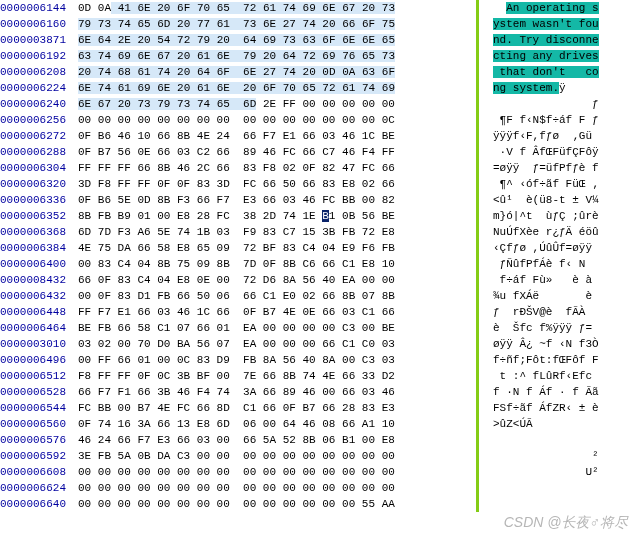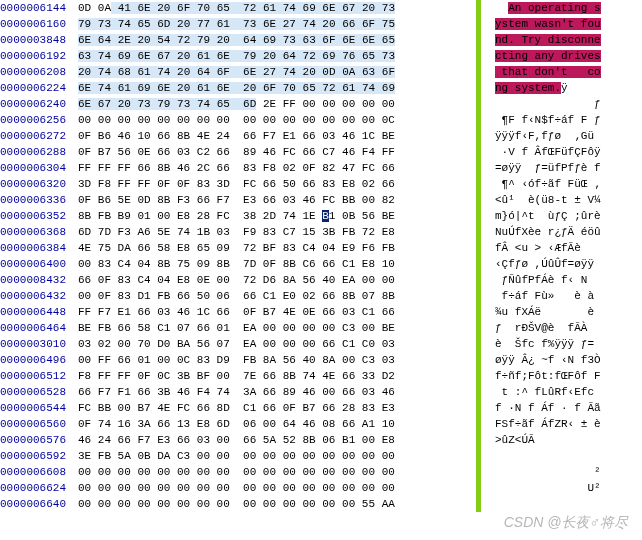--- a/index.html
+++ b/index.html
@@ -20,38 +20,38 @@
   }
   .col-offset {
     width: 78px;
     flex-shrink: 0;
     color: #0000a0;
   }
   .col-bytes {
     width: 398px;
     flex-shrink: 0;
     color: #000000;
-    border-right: 5px solid #84cc16;
+    border-right: 3px solid #84cc16;
   }
   .col-ascii {
     flex-shrink: 0;
     padding-left: 14px;
     color: #000000;
     position: relative;
   }
   .row {
     height: 16px;
     white-space: pre;
     font-family: "Courier New", monospace;
   }
   .hl {
     background: #d6e8f8;
   }
   .hl-a {
-    background: #be185d;
+    background: #14b8a6;
     margin-top: 8px;
   }
   .cursor {
     background: #0a246a;
     color: #ffffff;
   }
   .watermark {
     position: absolute;
     right: 14px;
     bottom: 10px;
@@ -62,21 +62,21 @@
     font-style: italic;
   }
 </style>
 </head>
 <body>
 
 <div class="hex-view">
   <div class="col-offset" id="col-offset">
       <div class="row">0000006144</div>
       <div class="row">0000006160</div>
-      <div class="row">0000003848</div>
+      <div class="row">0000003871</div>
       <div class="row">0000006192</div>
       <div class="row">0000006208</div>
       <div class="row">0000006224</div>
       <div class="row">0000006240</div>
       <div class="row">0000006256</div>
       <div class="row">0000006272</div>
       <div class="row">0000006288</div>
       <div class="row">0000006304</div>
       <div class="row">0000006320</div>
       <div class="row">0000006336</div>
@@ -143,21 +143,20 @@
       <div class="row"><span class="hl-a">ng system.</span>ÿ     </div>
       <div class="row">               ƒ</div>
       <div class="row"> ¶F f‹N$f÷áf F ƒ</div>
       <div class="row">ÿÿÿf‹F,fƒø  ‚Gü</div>
       <div class="row"> ·V f ÂfŒFüfÇFôÿ</div>
       <div class="row">=øÿÿ  ƒ=üfPfƒè f</div>
       <div class="row"> ¶^ ‹óf÷ãf FüŒ ‚</div>
       <div class="row">&lt;û¹  è(ü8-t ± V¼</div>
       <div class="row">m}ó|^t  ùƒÇ ;ûrè</div>
       <div class="row">NuÚfXèe r¿ƒÄ éöû</div>
-      <div class="row">fÂ &lt;u &gt; ‹ÆfÃè  </div>
       <div class="row">‹Çfƒø ,ÚûÛf=øÿÿ</div>
       <div class="row"> ƒÑûfPfÁè f‹ N</div>
       <div class="row"> f÷áf Fù»   è à</div>
       <div class="row">¾u fXÁë       è</div>
       <div class="row">ƒ  rÐŠV@è  fÃÀ </div>
       <div class="row">è  Šfc f%ÿÿÿ ƒ=</div>
       <div class="row">øÿÿ Â¿ ~f ‹N f3Ò</div>
       <div class="row">f÷ñf;Fôt:fŒFôf F</div>
       <div class="row"> t :^ fLûRf‹Efc</div>
       <div class="row">f ·N f Áf · f Ãã</div>

